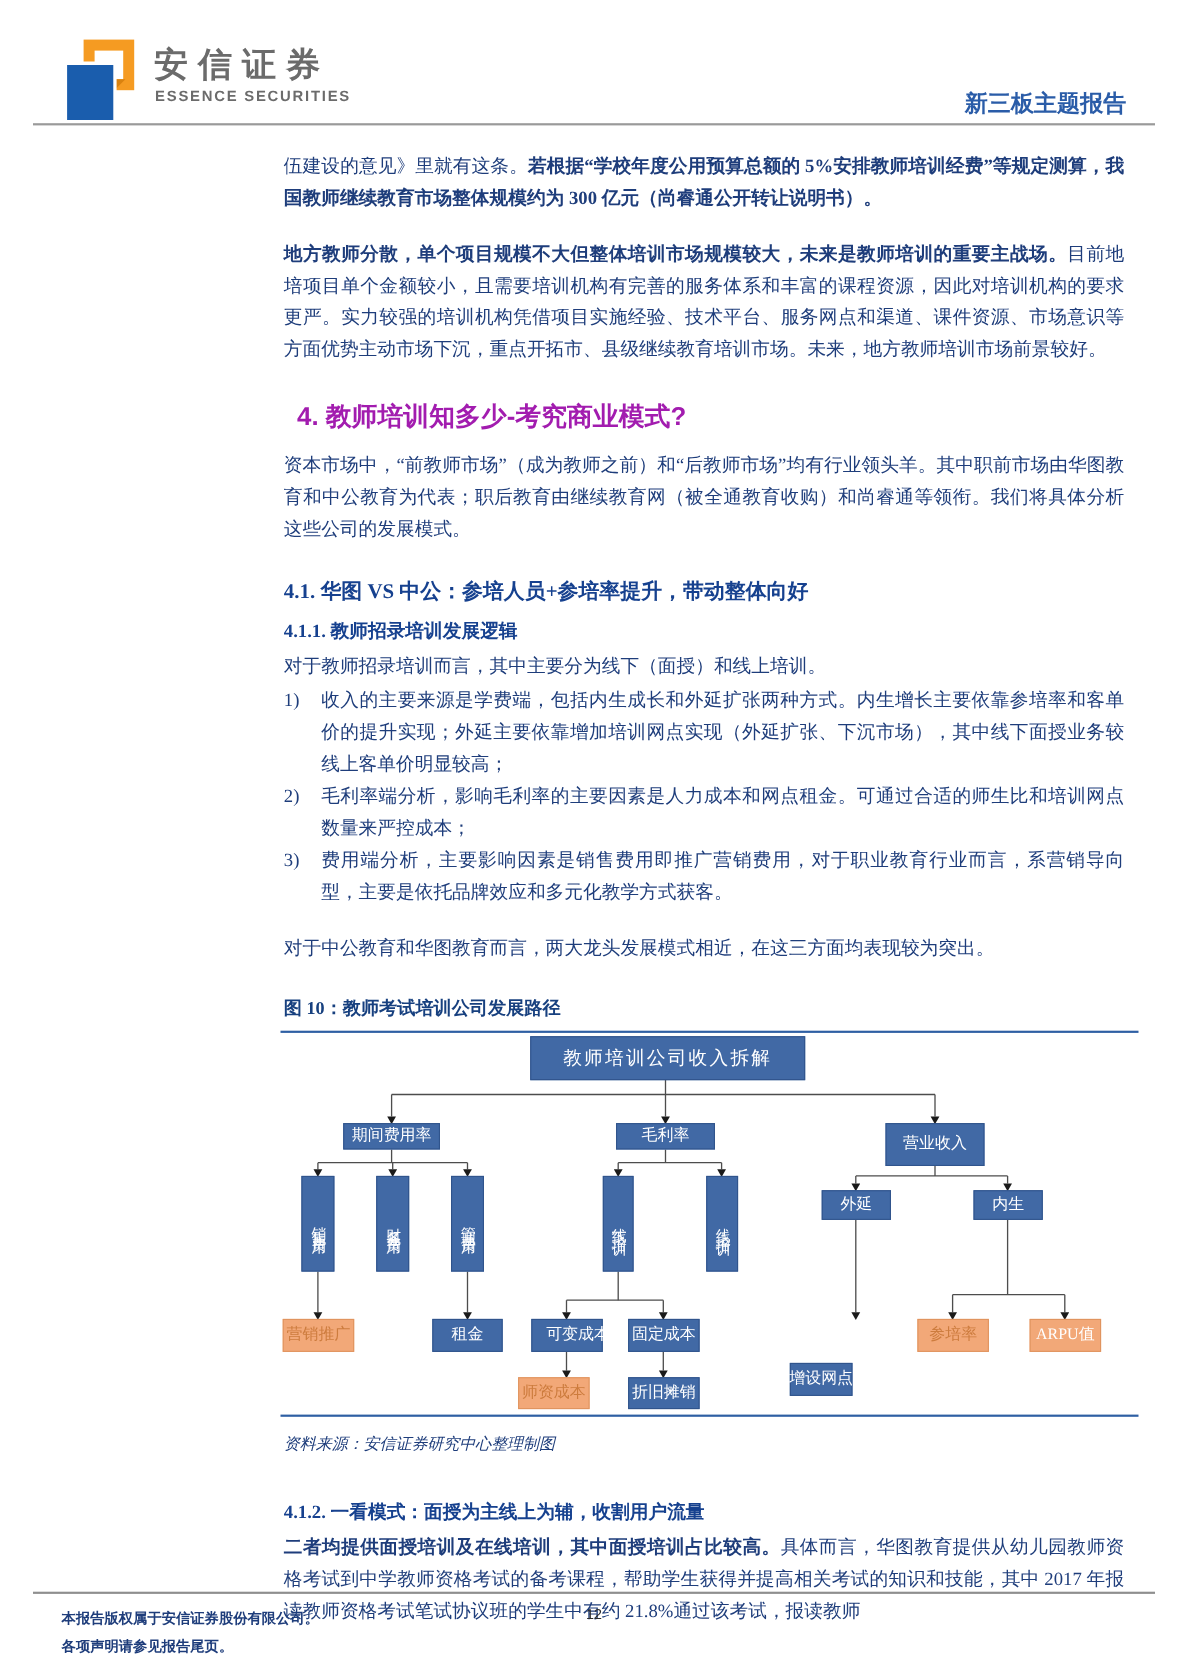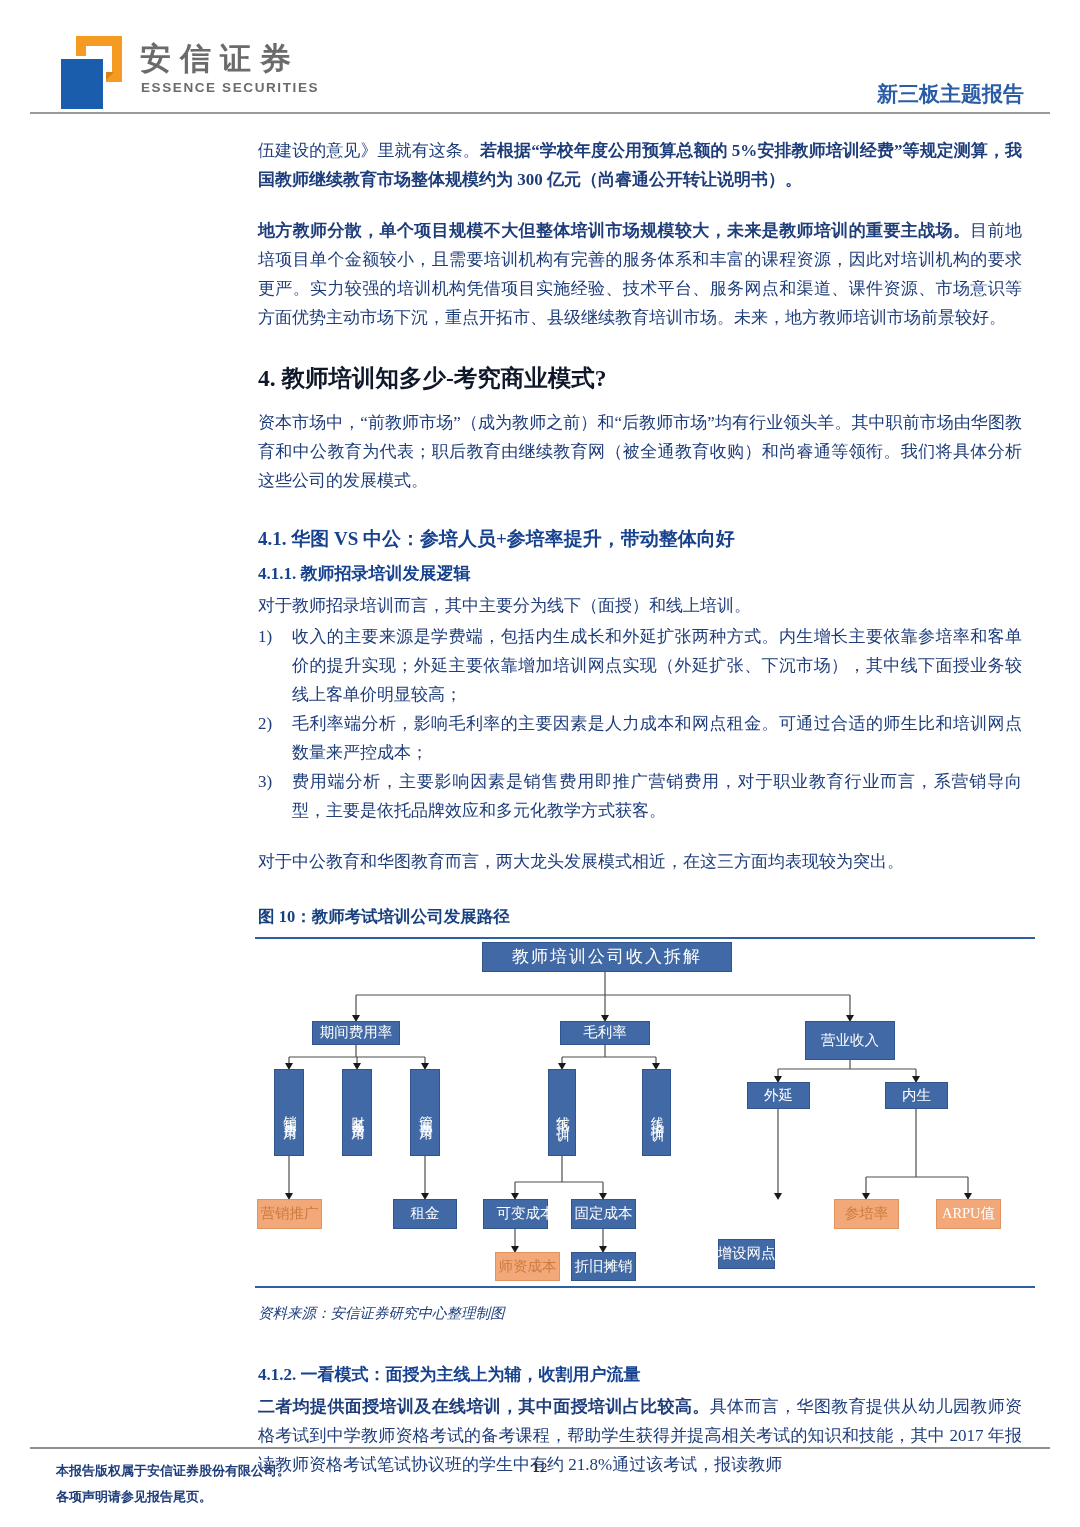--- a/index.html
+++ b/index.html
@@ -13,21 +13,21 @@
   .logo-fold{position:absolute;left:46px;top:38px;width:0;height:0;border-left:10px solid #d9820f;border-bottom:10px solid transparent;}
   .logo-blue{position:absolute;left:0;top:22px;width:42px;height:50px;background:#1a5dad;border:3px solid #ffffff;border-radius:2px;}
   .brand-cn{position:absolute;left:140px;top:38px;font-size:31px;color:#6b6b6b;letter-spacing:9px;font-weight:600;font-family:"Liberation Sans","DejaVu Sans",sans-serif;}
   .brand-en{position:absolute;left:141px;top:80px;font-size:13.5px;color:#6b6b6b;letter-spacing:1.6px;font-weight:600;font-family:"Liberation Sans","DejaVu Sans",sans-serif;}
   .report-type{position:absolute;right:56px;top:80px;font-size:21px;color:#2a5ca8;font-weight:600;}
   .header-rule{position:absolute;left:30px;right:30px;top:112px;height:2px;background:#9a9a9a;}
   
   .content{position:absolute;left:258px;top:136px;width:764px;font-size:17px;line-height:29px;text-align:justify;}
   .content p{margin:0;}
   .bold{font-weight:bold;}
-  .h-main{margin:30px 0 14px 0;font-size:23.5px;line-height:32px;font-weight:bold;color:#0f172a;font-family:Liberation Serif, serif;}
+  .h-main{margin:30px 0 14px 12px;font-size:23.5px;line-height:32px;font-weight:bold;color:#a21caf;font-family:Liberation Sans, sans-serif;}
   .h-sub{margin:30px 0 6px 0;font-size:19px;line-height:28px;font-weight:bold;color:#16418f;}
   .h-sub3{margin:8px 0 4px 0;font-size:17px;line-height:26px;font-weight:bold;color:#16418f;}
   .para-gap{margin-top:22px !important;}
   .list{margin-top:2px;}
   .li{display:flex;margin:0;}
   .li .num{flex:0 0 34px;color:#1e3d7b;}
   .li .litext{flex:1;}
   
   .figure{margin-top:26px;}
   .fig-title{font-size:16.5px;font-weight:bold;color:#17407f;margin-bottom:6px;}
@@ -150,21 +150,21 @@
             <path d="M256,256 L264,256 L260,263 Z"></path>
               <path d="M344,256 L352,256 L348,263 Z"></path>
             <path d="M519,256 L527,256 L523,263 Z"></path>
               <path d="M607,256 L615,256 L611,263 Z"></path>
               <path d="M709,256 L717,256 L713,263 Z"></path>
             <path d="M256,309 L264,309 L260,316 Z"></path>
               <path d="M344,309 L352,309 L348,316 Z"></path>
           </g>
         </svg>
 
-        <div class="dbox rootbox" style="left:227px;top:5px;width:250px;height:30px;">教师培训公司收入拆解</div>
+        <div class="dbox rootbox" style="left:227px;top:5px;width:250px;height:40px;">教师培训公司收入拆解</div>
 
         <div class="dbox" style="left:57px;top:84px;width:88px;height:24px;">期间费用率</div>
         <div class="dbox" style="left:305px;top:84px;width:90px;height:24px;">毛利率</div>
         <div class="dbox" style="left:550px;top:84px;width:90px;height:39px;">营业收入</div>
 
         <div class="dbox vert" style="left:19px;top:132px;width:30px;height:87px;">销售费用</div>
         <div class="dbox vert" style="left:87px;top:132px;width:30px;height:87px;">财务费用</div>
         <div class="dbox vert" style="left:155px;top:132px;width:30px;height:87px;">管理费用</div>
         <div class="dbox vert" style="left:293px;top:132px;width:28px;height:87px;">线下培训</div>
         <div class="dbox vert" style="left:387px;top:132px;width:29px;height:87px;">线上培训</div>
@@ -173,21 +173,21 @@
         <div class="dbox" style="left:630px;top:145px;width:63px;height:27px;">内生</div>
 
         <div class="dbox orange muted" style="left:2px;top:262px;width:65px;height:30px;">营销推广</div>
         <div class="dbox" style="left:138px;top:262px;width:64px;height:30px;">租金</div>
         <div class="dbox" style="left:228px;top:262px;width:65px;height:30px;padding-left:20px;">可变成本</div>
         <div class="dbox" style="left:316px;top:262px;width:65px;height:30px;">固定成本</div>
         <div class="dbox" style="left:463px;top:262px;width:57px;height:30px;margin-top:40px;">增设网点</div>
         <div class="dbox orange muted" style="left:579px;top:262px;width:65px;height:30px;">参培率</div>
         <div class="dbox orange" style="left:681px;top:262px;width:65px;height:30px;">ARPU值</div>
 
-        <div class="dbox orange muted" style="left:240px;top:315px;width:65px;height:29px;">师资成本</div>
+        <div class="dbox orange muted" style="left:216px;top:315px;width:65px;height:29px;">师资成本</div>
         <div class="dbox" style="left:316px;top:315px;width:65px;height:29px;">折旧摊销</div>
 
         <div class="rule-blue-bottom"></div>
       </div>
 
       <div class="fig-source">资料来源：安信证券研究中心整理制图</div>
     </div>
 
     <div class="h-sub3" style="margin-top:34px;">4.1.2. 一看模式：面授为主线上为辅，收割用户流量</div>
 

